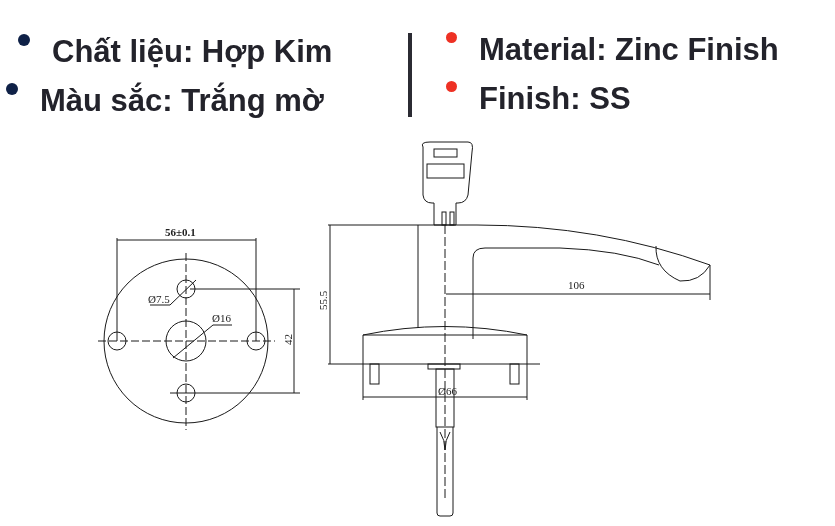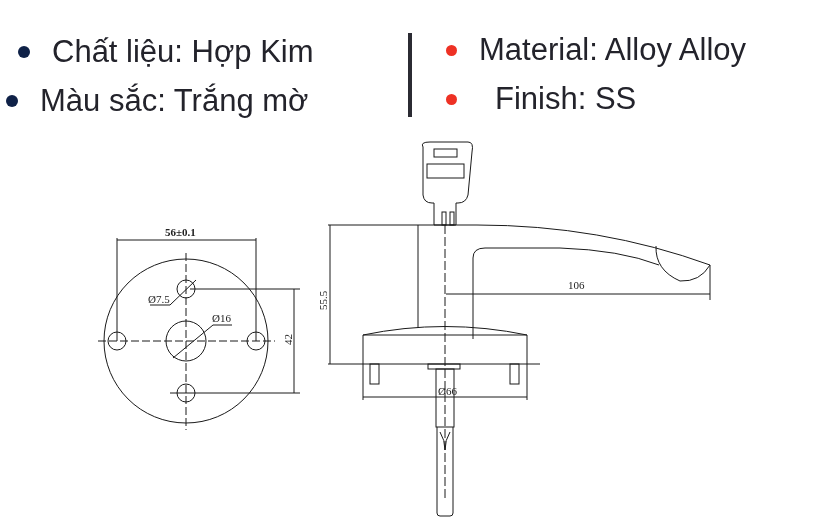--- a/index.html
+++ b/index.html
@@ -1,17 +1,17 @@
 <!DOCTYPE html>
 <html><head>
 <meta charset="utf-8">
 <style>
   html,body{margin:0;padding:0;background:#ffffff;}
   body{width:835px;height:526px;position:relative;overflow:hidden;font-family:"Liberation Sans",sans-serif;}
-  .spec{position:absolute;display:flex;align-items:center;font-size:31px;color:#23232b;white-space:nowrap;}
+  .spec{position:absolute;display:flex;align-items:flex-start;font-size:31px;color:#23232b;white-space:nowrap;font-weight:bold;}
   .dot{width:12px;height:12px;border-radius:50%;display:inline-block;margin-right:22px;}
   .divider{position:absolute;left:408px;top:33px;width:4px;height:84px;background:#2b2b33;}
   svg{position:absolute;left:0;top:0;}
   .dim{font-family:"Liberation Serif",serif;font-size:11px;fill:#222;}
 </style>
 </head>
 <body>
 
 <div class="spec" style="left:18px;top:34px;">
   <span class="dot" style="background:#0f2147"></span>
@@ -19,23 +19,23 @@
 </div>
 <div class="spec" style="left:6px;top:83px;">
   <span class="dot" style="background:#0f2147"></span>
   <span>Màu sắc: Trắng mờ</span>
 </div>
 
 <div class="divider"></div>
 
 <div class="spec" style="left:446px;top:32px;">
   <span class="dot" style="background:#ee3124;width:11px;height:11px;"></span>
-  <span>Material: Alloy Alloy</span>
+  <span>Material: Zinc Finish</span>
 </div>
-<div class="spec" style="left:446px;top:81px;gap:16px;">
+<div class="spec" style="left:446px;top:81px;">
   <span class="dot" style="background:#ee3124;width:11px;height:11px;"></span>
   <span>Finish: SS</span>
 </div>
 
 <svg width="835" height="526" viewBox="0 0 835 526">
   <g stroke="#1a1a1a" fill="none" stroke-width="1">
 
     <g>
       <circle cx="186" cy="341" r="82"></circle>
       <circle cx="186" cy="341" r="20"></circle>

